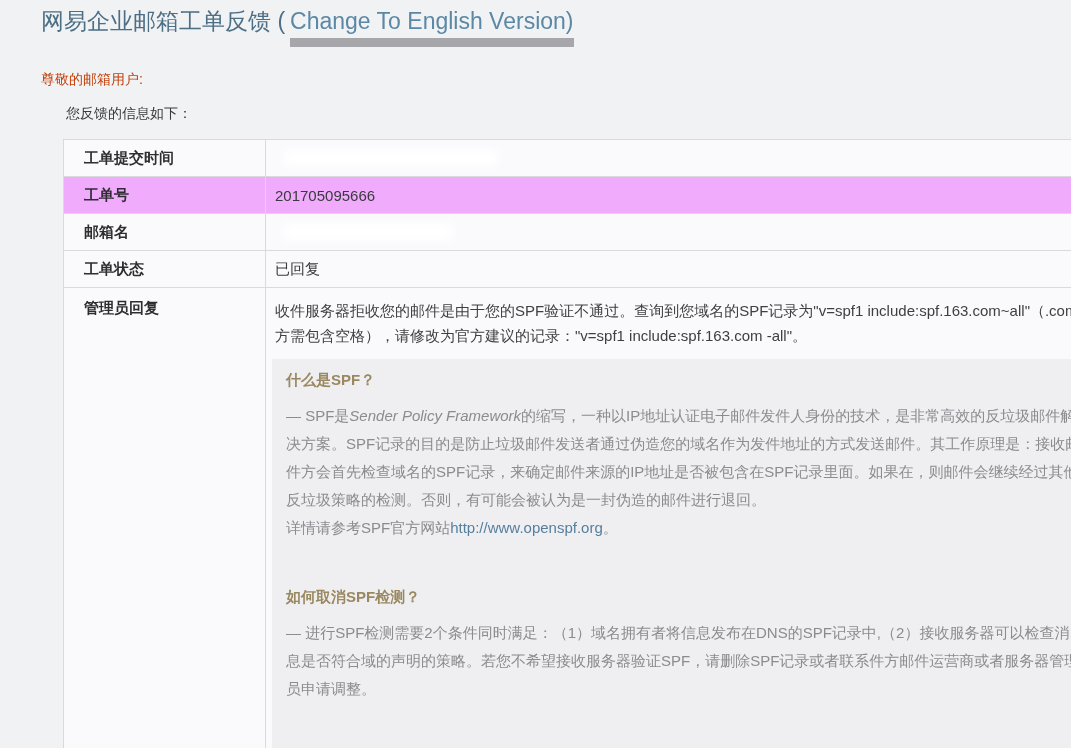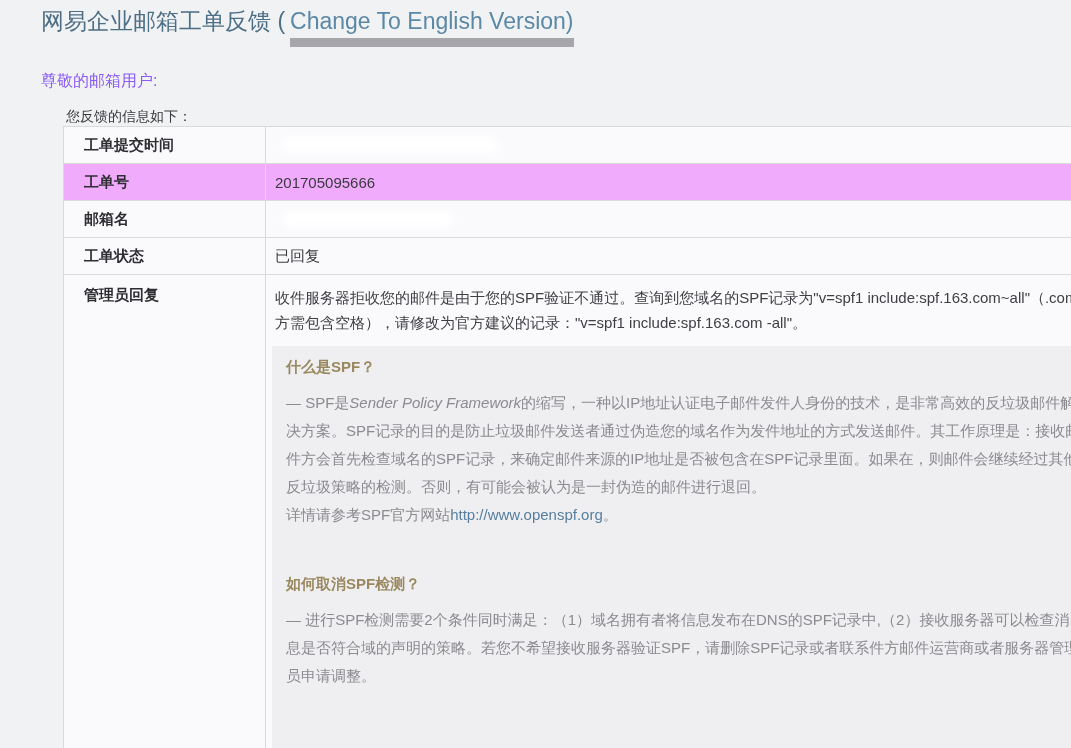--- a/index.html
+++ b/index.html
@@ -31,25 +31,25 @@
     margin-left: 5px;
     display: inline-block;
     padding-bottom: 2px;
     border-bottom: 9px solid #a6a6ab;
     cursor: pointer;
   }
 
   
   .greeting {
     margin: 24px 0 0 8px;
-    font-size: 16px;
-    color: #8b5cf6;
+    font-size: 14px;
+    color: #c2410c;
   }
   .intro {
-    margin: 16px 0 0 33px;
+    margin: 16px 0 16px 33px;
     font-size: 14px;
     color: #3a3a3e;
   }
 
   
   table.ticket {
     margin-left: 30px;
     width: 1041px;
     border-collapse: collapse;
     table-layout: fixed;

